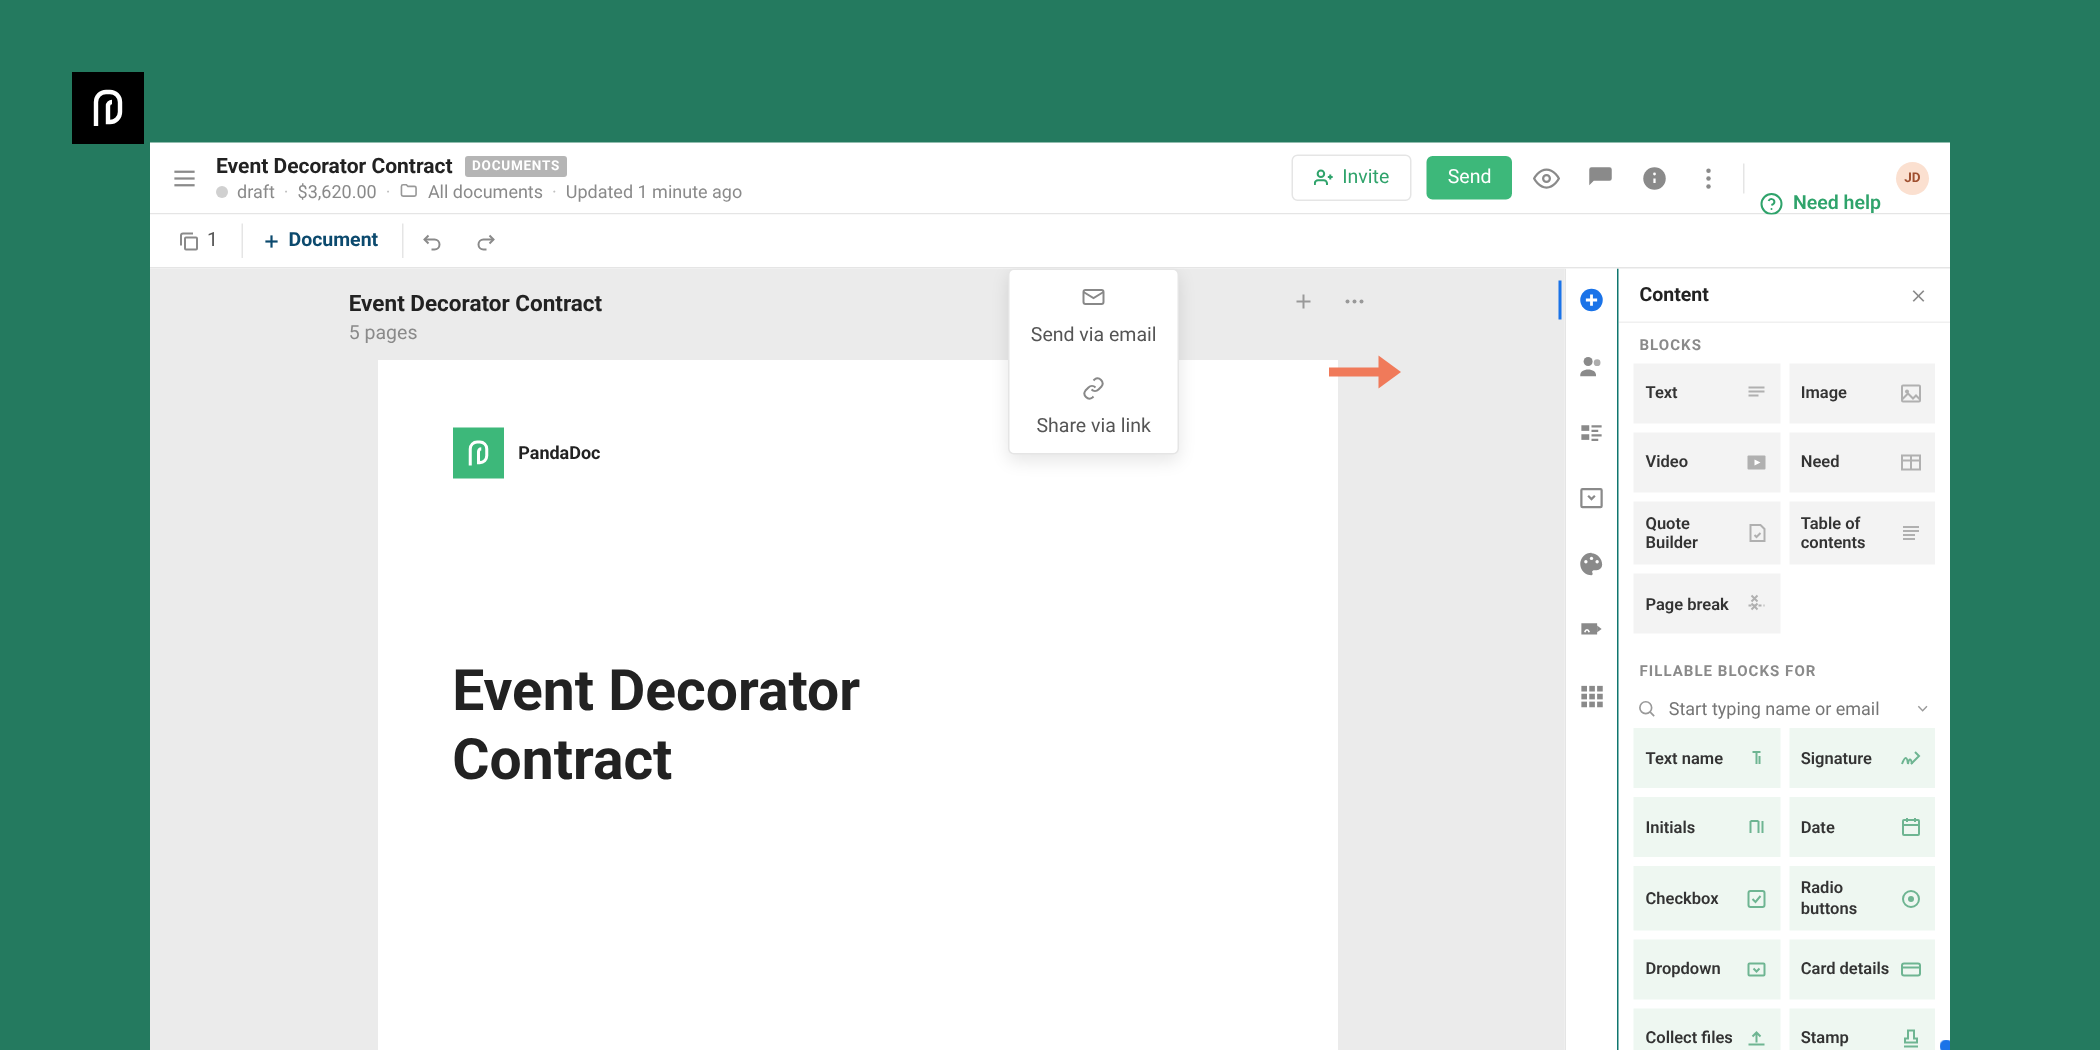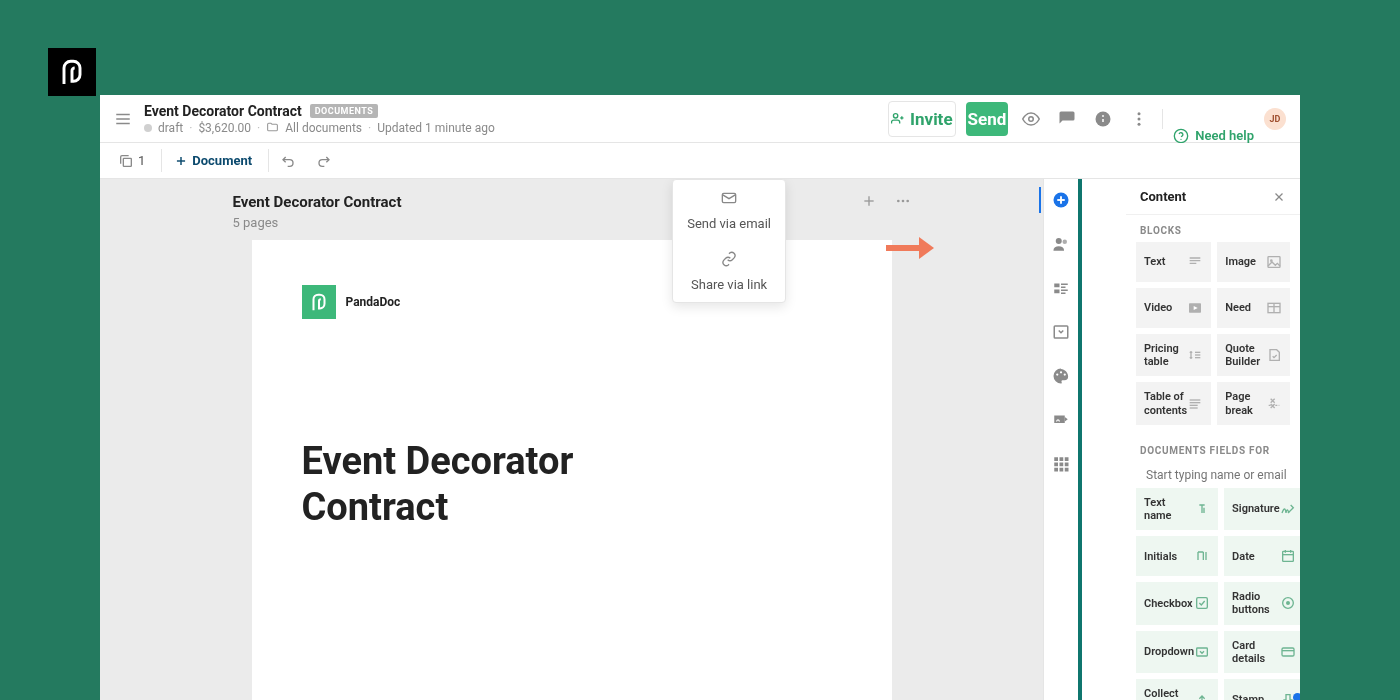--- a/index.html
+++ b/index.html
@@ -16,21 +16,21 @@
 .header-title-wrap { flex: 1; display: flex; flex-direction: column; gap: 2px; }
 .header-title-line { display: flex; align-items: center; gap: 8px; }
 .header-title { font-size: 14px; font-weight: 700; color: #222; }
 .tag-badge { background: #b5b5b5; color: #fff; font-size: 9px; font-weight: 700; padding: 2px 5px; border-radius: 2px; letter-spacing: 0.5px; }
 .header-meta { display: flex; align-items: center; gap: 6px; font-size: 12px; color: #8a8a8a; }
 .header-meta .dot-sep { color: #c0c0c0; }
 .status-dot { width: 8px; height: 8px; border-radius: 50%; background: #d0d0d0; display: inline-block; }
 .folder-icon-s { width: 13px; height: 13px; }
 
 .header-actions { display: flex; align-items: center; gap: 10px; }
-.btn { font-size: 17px; font-weight: 700; padding: 7px 2px; border-radius: 4px; border: none; cursor: pointer; display: inline-flex; align-items: center; gap: 6px; }
+.btn { font-size: 13px; font-weight: 400; padding: 7px 14px; border-radius: 4px; border: none; cursor: pointer; display: inline-flex; align-items: center; gap: 6px; }
 .btn-invite { background: #fff; border: 1px solid #e5e5e5; color: #2fa36b; }
 .btn-send { background: #3db87a; color: #fff; }
 .icon-btn { color: #8a8a8a; cursor: pointer; display: flex; padding: 4px; position: relative; }
 .need-help { color: #2fa36b; font-size: 13px; font-weight: 600; display: flex; align-items: center; gap: 6px; cursor: pointer; margin-top: 34px; }
 .avatar-badge { width: 22px; height: 22px; border-radius: 50%; background: #fbe0d0; color: #a05030; font-size: 9px; font-weight: 700; display: flex; align-items: center; justify-content: center; }
 
 
 .toolbar { display: flex; align-items: center; padding: 6px 12px; border-bottom: 1px solid #e5e5e5; height: 36px; gap: 6px; background: #fff; }
 .tb-group { display: flex; align-items: center; gap: 4px; padding-right: 10px; border-right: 1px solid #e5e5e5; height: 100%; }
 .tb-btn { color: #8a8a8a; cursor: pointer; display: flex; align-items: center; gap: 4px; padding: 4px 6px; font-size: 13px; }
@@ -57,21 +57,21 @@
 
 .arrow { position: absolute; top: 54px; left: 784px; z-index: 15; pointer-events: none; }
 
 
 .right-rail { width: 35px; border-left: 1px solid #e5e5e5; display: flex; flex-direction: column; align-items: center; padding-top: 8px; gap: 18px; background: #fff; }
 .rail-icon { color: #8a8a8a; cursor: pointer; display: flex; padding: 4px; }
 .rail-icon.active { color: #1a73e8; position: relative; }
 .rail-icon.active::before { content: ""; position: absolute; left: -9px; top: 0; bottom: 0; width: 2px; background: #1a73e8; }
 
 
-.content-panel { width: 222px; border-left: 4px solid #0f766e; background: #fff; display: flex; flex-direction: column; overflow-y: auto; padding-left: 44px; }
+.content-panel { width: 222px; border-left: 1px solid #0f766e; background: #fff; display: flex; flex-direction: column; overflow-y: auto; }
 .content-panel-header { display: flex; align-items: center; justify-content: space-between; padding: 10px 14px; border-bottom: 1px solid #f0f0f0; }
 .content-panel-header h3 { font-size: 13px; font-weight: 700; color: #222; }
 .close-x { color: #8a8a8a; cursor: pointer; }
 .section-label { font-size: 10px; font-weight: 700; color: #8a8a8a; letter-spacing: 0.7px; padding: 10px 14px 6px; }
 .block-grid { display: grid; grid-template-columns: 1fr 1fr; gap: 6px; padding: 0 10px 10px; }
 .block-tile { background: #f3f3f3; padding: 8px 8px; display: flex; justify-content: space-between; align-items: center; min-height: 40px; cursor: pointer; }
 .block-tile.fillable { background: #eef7f1; }
 .block-tile-label { font-size: 11px; font-weight: 600; color: #333; line-height: 1.2; }
 .block-tile-icon { color: #b0b0b0; display: flex; }
 .block-tile.fillable .block-tile-icon { color: #6eb592; }
@@ -368,31 +368,20 @@
             <span class="block-tile-label">Need</span>
             <span class="block-tile-icon">
               <svg width="16" height="16" viewBox="0 0 24 24">
                 <rect x="3" y="5" width="18" height="14" stroke="currentColor" stroke-width="2" fill="none"></rect>
                 <line x1="3" y1="10" x2="21" y2="10" stroke="currentColor" stroke-width="2"></line>
                 <line x1="12" y1="5" x2="12" y2="19" stroke="currentColor" stroke-width="2"></line>
               </svg>
             </span>
           </div>
           <div class="block-tile">
-            <span class="block-tile-label">Pricing table</span>
-            <span class="block-tile-icon">
-              <svg width="16" height="16" viewBox="0 0 24 24">
-                <path d="M6 6v12M4 8h4M4 16h4" stroke="currentColor" stroke-width="2"></path>
-                <line x1="12" y1="8" x2="20" y2="8" stroke="currentColor" stroke-width="2"></line>
-                <line x1="12" y1="12" x2="20" y2="12" stroke="currentColor" stroke-width="2"></line>
-                <line x1="12" y1="16" x2="20" y2="16" stroke="currentColor" stroke-width="2"></line>
-              </svg>
-            </span>
-          </div>
-          <div class="block-tile">
             <span class="block-tile-label">Quote Builder</span>
             <span class="block-tile-icon">
               <svg width="16" height="16" viewBox="0 0 24 24">
                 <path d="M6 4h10l4 4v12H6z" stroke="currentColor" stroke-width="2" fill="none"></path>
                 <path d="M10 14l2 2 4-4" stroke="currentColor" stroke-width="2" fill="none"></path>
               </svg>
             </span>
           </div>
           <div class="block-tile">
             <span class="block-tile-label">Table of contents</span>
@@ -410,21 +399,21 @@
             <span class="block-tile-icon">
               <svg width="16" height="16" viewBox="0 0 24 24">
                 <path d="M7 4l6 6M7 10l6-6" stroke="currentColor" stroke-width="2"></path>
                 <line x1="4" y1="14" x2="20" y2="14" stroke="currentColor" stroke-width="2" stroke-dasharray="3 2"></line>
                 <path d="M7 18l6 6M7 24l6-6" transform="translate(0 -6)" stroke="currentColor" stroke-width="2"></path>
               </svg>
             </span>
           </div>
         </div>
 
-      <div class="section-label">DOCUMENTS FIELDS FOR</div>
+      <div class="section-label">FILLABLE BLOCKS FOR</div>
       <div class="field-search">
         <svg width="14" height="14" viewBox="0 0 24 24" fill="none" stroke="#999" stroke-width="2">
             <circle cx="11" cy="11" r="7"></circle>
             <line x1="21" y1="21" x2="16" y2="16"></line>
           </svg>
         <input placeholder="Start typing name or email" style="">
         <svg class="chev" width="12" height="12" viewBox="0 0 24 24" fill="none" stroke="currentColor" stroke-width="2">
             <polyline points="6 9 12 15 18 9"></polyline>
           </svg>
       </div>

